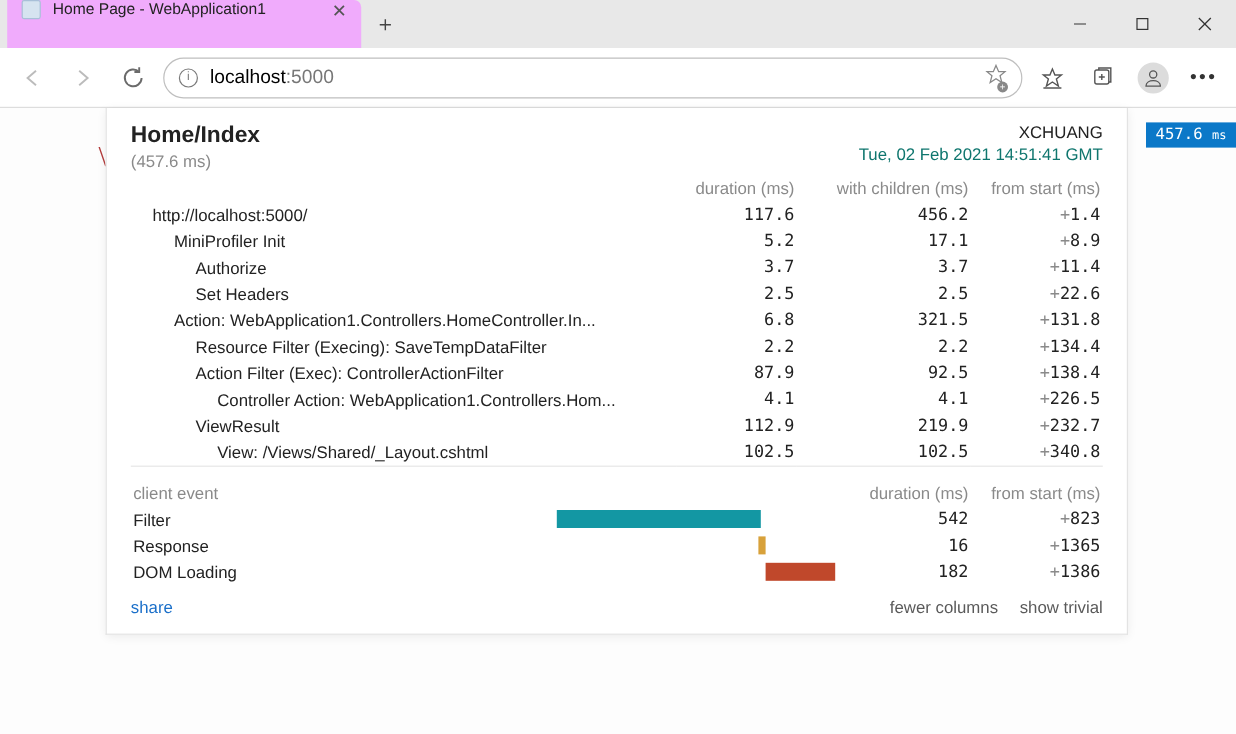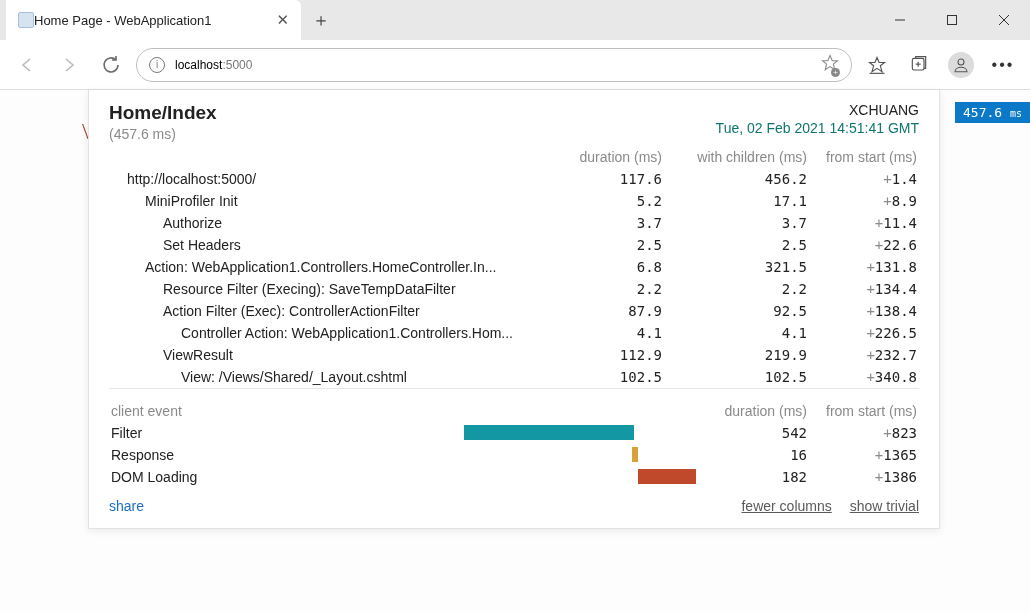--- a/index.html
+++ b/index.html
@@ -1,33 +1,33 @@
 <!DOCTYPE html>
 <html><head>
   <meta charset="utf-8">
   <style>
     * { box-sizing:border-box; margin:0; padding:0; }
     html,body { width:1030px; height:612px; font-family:"Segoe UI",Arial,sans-serif; overflow:hidden; background:#fff; }
     
     .titlebar { height:40px; background:#e8e8e8; display:flex; align-items:stretch; }
-    .tab      { background:#ffffff; border-top-right-radius:6px; width:295px; display:flex; align-items:center; padding:0 12px; margin-left:6px; }
+    .tab      { background:#f0abfc; border-top-right-radius:6px; width:295px; display:flex; padding:0 12px; gap:10px; margin-left:6px; }
     .favicon  { width:16px; height:16px; background:#d6e4f0; border:1px solid #a8c0d8; border-radius:2px; }
     .tab-title{ font-size:13px; color:#222; flex:1; white-space:nowrap; overflow:hidden; }
     .tab-x    { font-size:15px; color:#555; cursor:pointer; }
     .newtab   { width:40px; display:flex; align-items:center; justify-content:center; font-size:18px; color:#444; cursor:pointer; }
     .wincontrols { margin-left:auto; display:flex; }
     .wcbtn    { width:52px; display:flex; align-items:center; justify-content:center; cursor:pointer; }
     .wcbtn svg{ stroke:#333; stroke-width:1; fill:none; }
     .addrbar  { height:50px; background:#fff; border-bottom:1px solid #ddd; display:flex; align-items:center; padding:0 10px; gap:8px; }
     .navbtn   { width:34px; height:34px; display:flex; align-items:center; justify-content:center; border-radius:4px; cursor:pointer; }
     .navbtn svg{ stroke:#6b6b6b; stroke-width:1.6; fill:none; }
     .disabled { opacity:.45; cursor:default; }
     .omnibox  { flex:1; height:34px; border:1px solid #bfbfbf; border-radius:17px; background:#fff; display:flex; align-items:center; padding:0 12px; gap:10px; }
     .info-i   { width:16px; height:16px; border:1.3px solid #7a7a7a; border-radius:50%; display:flex; align-items:center; justify-content:center; font-size:10px; color:#7a7a7a; }
-    .url      { font-size:12px; color:#777; }
+    .url      { font-size:16px; color:#777; }
     .url .path{ color:#000; }
     .star     { margin-left:auto; position:relative; }
     .star svg { stroke:#888; fill:none; stroke-width:1.4; }
     .star-plus{ position:absolute; right:-1px; bottom:-1px; width:9px; height:9px; border-radius:50%; background:#888; color:#fff; font-size:8px; line-height:9px; text-align:center; }
     .ico      { width:34px; height:34px; display:flex; align-items:center; justify-content:center; cursor:pointer; }
     .ico svg  { stroke:#555; stroke-width:1.4; fill:none; }
     .avatar   { width:26px; height:26px; border-radius:50%; background:#dcdcdc; display:flex; align-items:center; justify-content:center; }
     .dots     { font-size:16px; letter-spacing:2px; color:#333; }
     
     .page     { position:absolute; top:90px; left:0; right:0; bottom:0; background:#fdfdfd; }
@@ -51,21 +51,21 @@
     td.m      { font-family:Consolas,monospace; color:#222; }
     td.m .pl  { color:#8a8a8a; }
     tbody.rows tr td.lbl { padding-left:var(--ind,0px); }
     .sep td   { border-top:1px solid #e6e6e6; height:8px; }
     .cli th   { padding-top:6px; }
     .barcell  { position:relative; height:20px; padding:0 !important; }
     .bar      { position:absolute; top:3px; height:15px; }
     .foot     { display:flex; margin-top:10px; font-size:14px; }
     .foot a   { color:#1a6fc9; text-decoration:none; cursor:pointer; }
     .foot .r  { margin-left:auto; display:flex; gap:18px; color:#5a5a5a; }
-    .foot .r span{ cursor:pointer;text-decoration:underline; }
+    .foot .r span{ cursor:pointer; }
   </style>
 </head>
 <body>
 
 <div class="titlebar">
   <div class="tab">
     <div class="favicon"></div>
     <div class="tab-title">Home Page - WebApplication1</div>
     <div class="tab-x">✕</div>
   </div>

